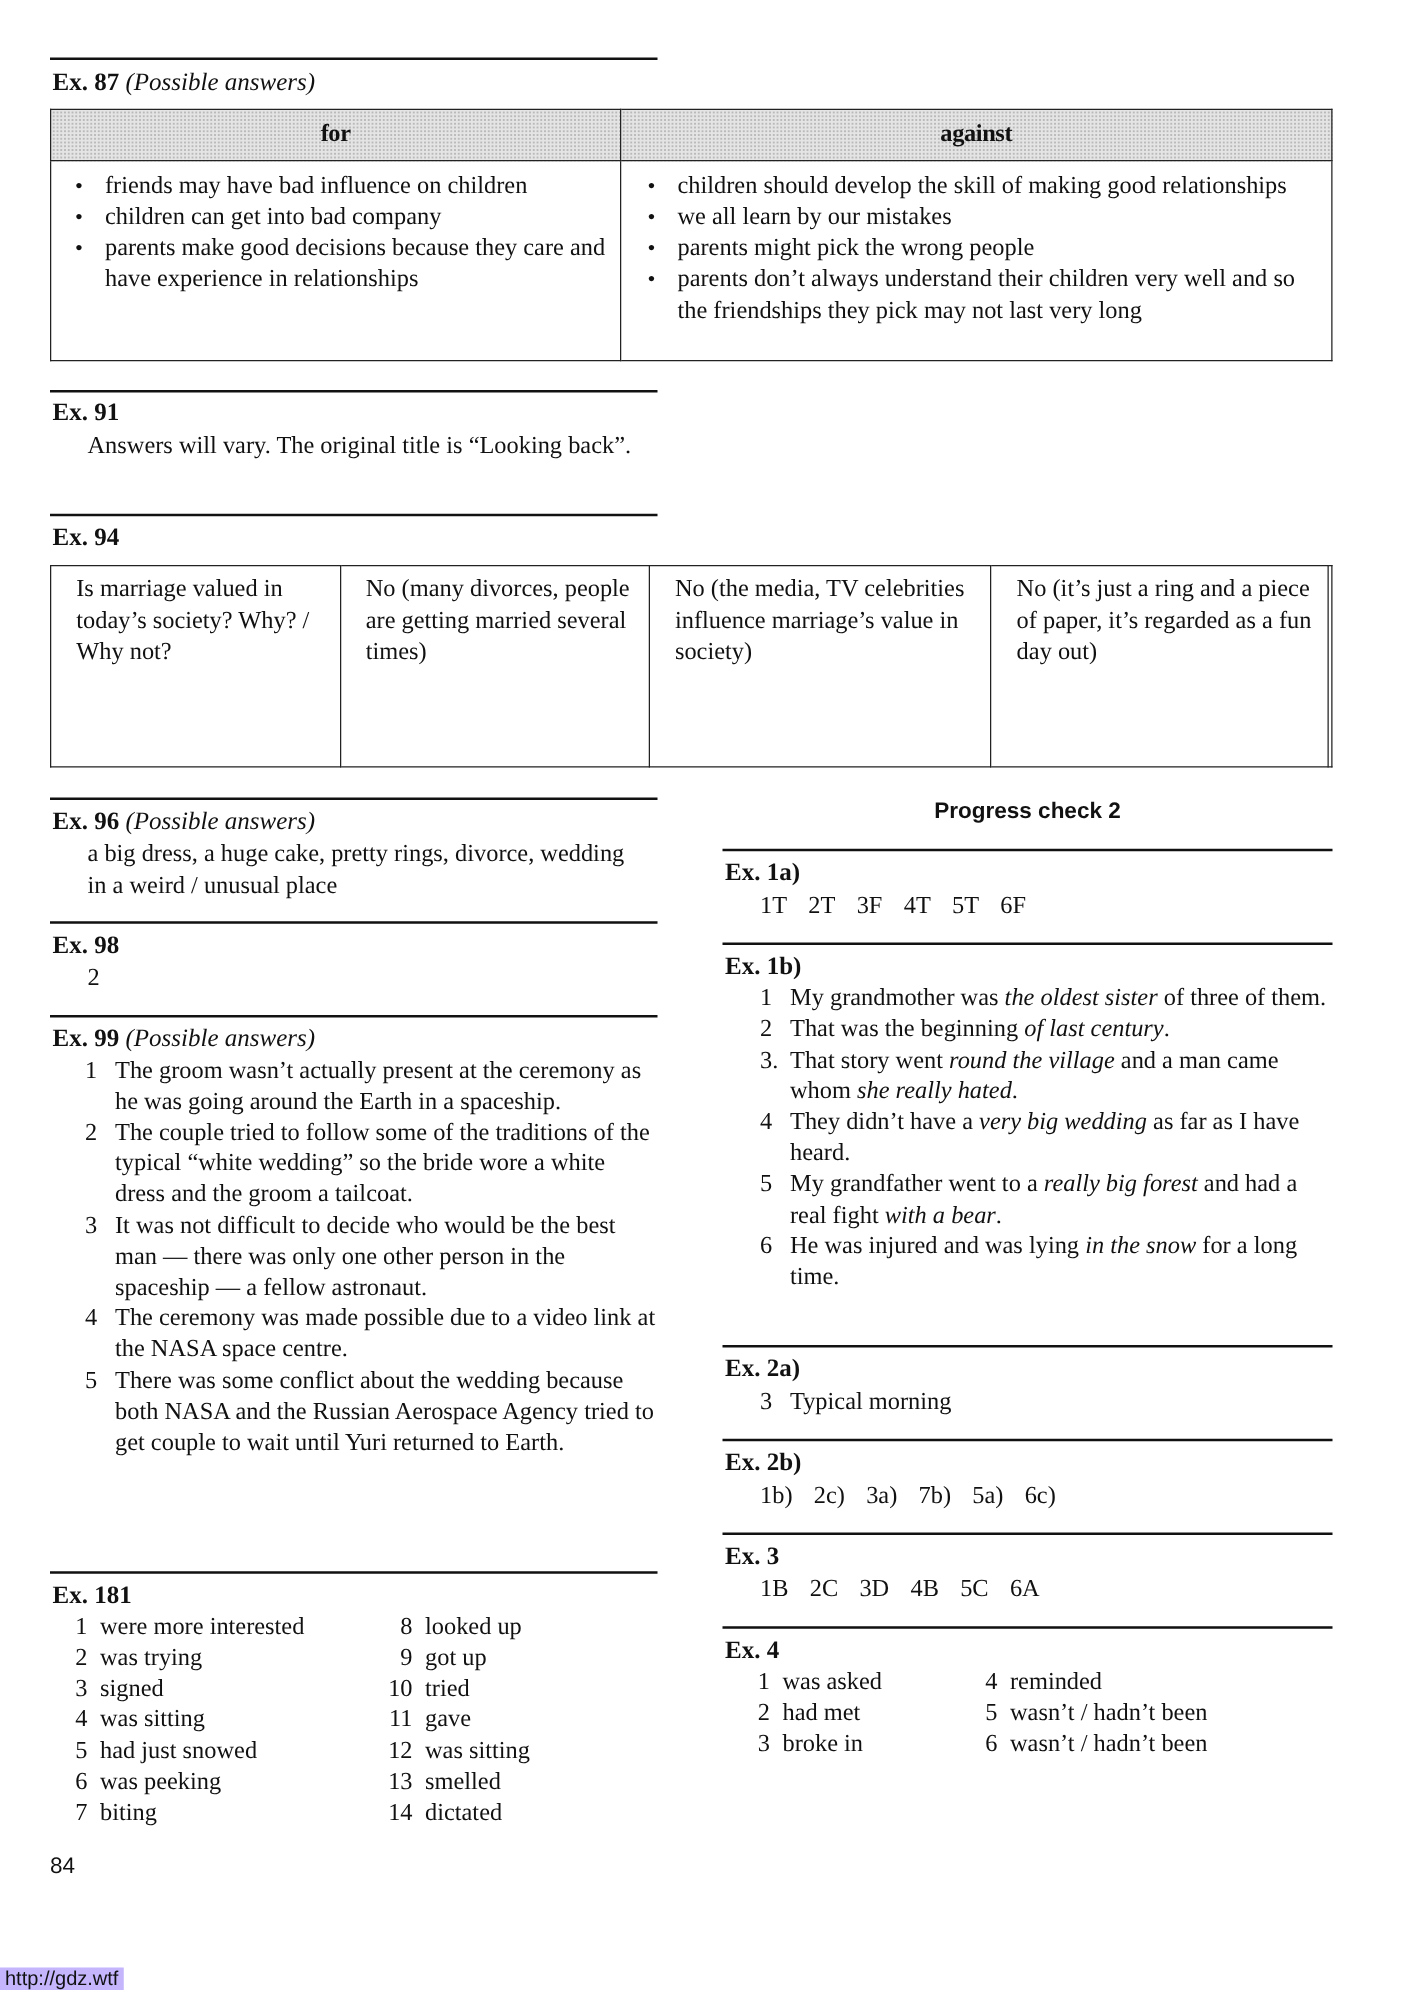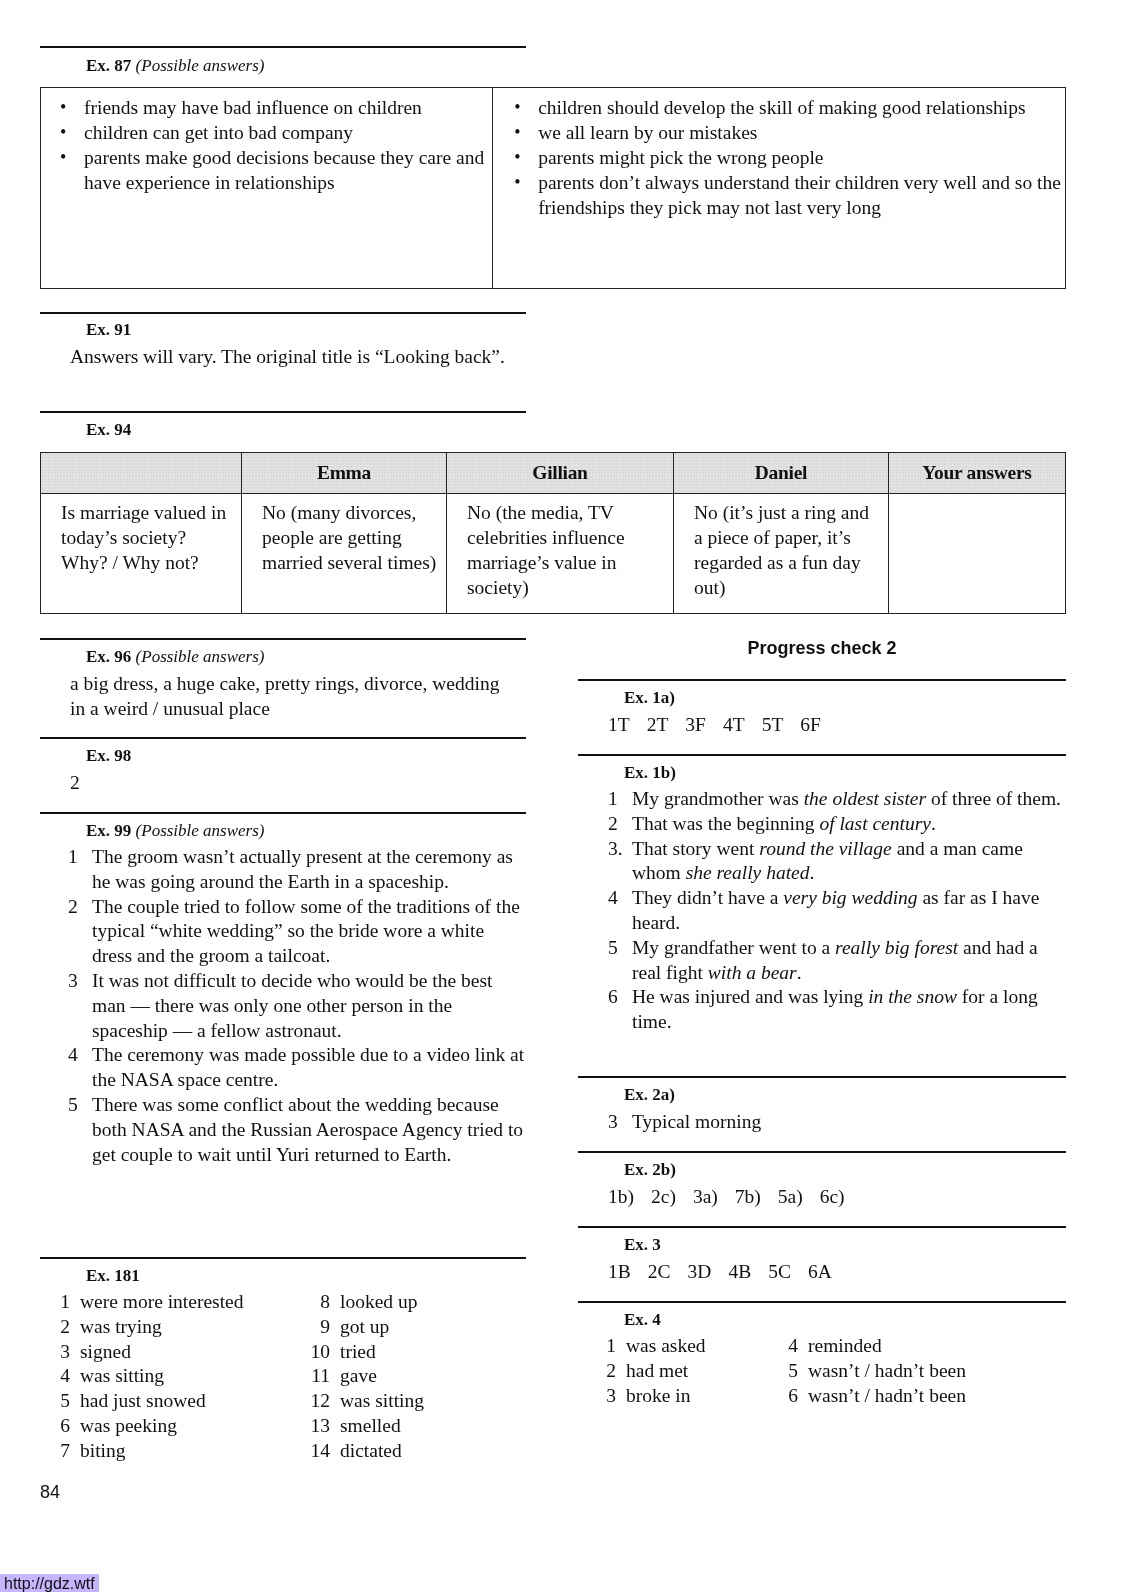--- a/index.html
+++ b/index.html
@@ -1,20 +1,20 @@
 <!DOCTYPE html>
 <html><head>
 <meta charset="utf-8">
 <style>
   html, body { margin: 0; padding: 0; background: #ffffff; }
   body { width: 1121px; height: 1592px; position: relative; overflow: hidden;
          font-family: "Liberation Serif", "DejaVu Serif", serif; color: #111; font-size: 19.5px; }
   .abs { position: absolute; }
   .rule { position: absolute; height: 2px; background: #111; }
-  .exh { font-weight: bold; font-size: 17px; line-height: 24px; margin-left: 44px; }
+  .exh { font-weight: bold; font-size: 20px; line-height: 24px; }
   .exh i { font-weight: normal; font-style: italic; }
   .para { line-height: 25px; }
   .shade { background-color: #e4e4e4;
            background-image: radial-gradient(#b9b9b9 0.7px, transparent 0.9px);
            background-size: 3px 3px; }
   table.grid { border-collapse: collapse; position: absolute; }
   table.grid td, table.grid th { border: 1.5px solid #222; vertical-align: top; }
   table.grid th { font-weight: bold; text-align: center; height: 40px; padding: 0; vertical-align: middle;
                   font-family: "Liberation Serif", serif; letter-spacing: -0.3px; }
   ul.bul { list-style: none; margin: 0; padding: 6px 0 0 20px; }
@@ -36,20 +36,24 @@
 </head>
 <body>
 
 <div class="rule" style="left:40px; top:46px; width:486px;"></div>
 <div class="abs exh" style="left:42px; top:54px;">
   <span>Ex. 87</span>
   <i>(Possible answers)</i>
 </div>
 <table class="grid" style="left:40px; top:87px; width:1026px; height:202px;">
   <tbody>
+      <tr>
+    <th class="shade" style="width:455px;">for</th>
+    <th class="shade">against</th>
+  </tr>
   <tr>
     <td>
       <ul class="bul" style="padding-left:18px;">
         <li>friends may have bad influence on children</li>
         <li>children can get into bad company</li>
         <li>parents make good decisions because they care and have experience in relationships</li>
       </ul>
     </td>
     <td>
       <ul class="bul">
@@ -64,27 +68,20 @@
   </table>
 
 <div class="rule" style="left:40px; top:312px; width:486px;"></div>
 <div class="abs exh" style="left:42px; top:318px;">Ex. 91</div>
 <div class="abs para" style="left:70px; top:344px; width:450px;">Answers will vary. The original title is “Looking back”.</div>
 
 <div class="rule" style="left:40px; top:411px; width:486px;"></div>
 <div class="abs exh" style="left:42px; top:418px;">Ex. 94</div>
 <table class="grid" style="left:40px; top:452px; width:1026px; height:162px;">
   <tbody>
-      <tr>
-    <th class="shade" style="width:200px;"></th>
-    <th class="shade" style="width:204px;">Emma</th>
-    <th class="shade" style="width:226px;">Gillian</th>
-    <th class="shade" style="width:214px;">Daniel</th>
-    <th class="shade">Your answers</th>
-  </tr>
   <tr>
     <td class="para" style="padding:6px 8px 0 20px;">Is marriage valued in today’s society? Why? / Why not?</td>
     <td class="para" style="padding:6px 8px 0 20px;">No (many divorces, people are getting married several times)</td>
     <td class="para" style="padding:6px 8px 12px 20px;margin-left:44px;">No (the media, TV celebrities influence marriage’s value in society)</td>
     <td class="para" style="padding:6px 8px 0 20px;">No (it’s just a ring and a piece of paper, it’s regarded as a fun day out)</td>
     <td></td>
   </tr>
 </tbody>
   </table>
 

